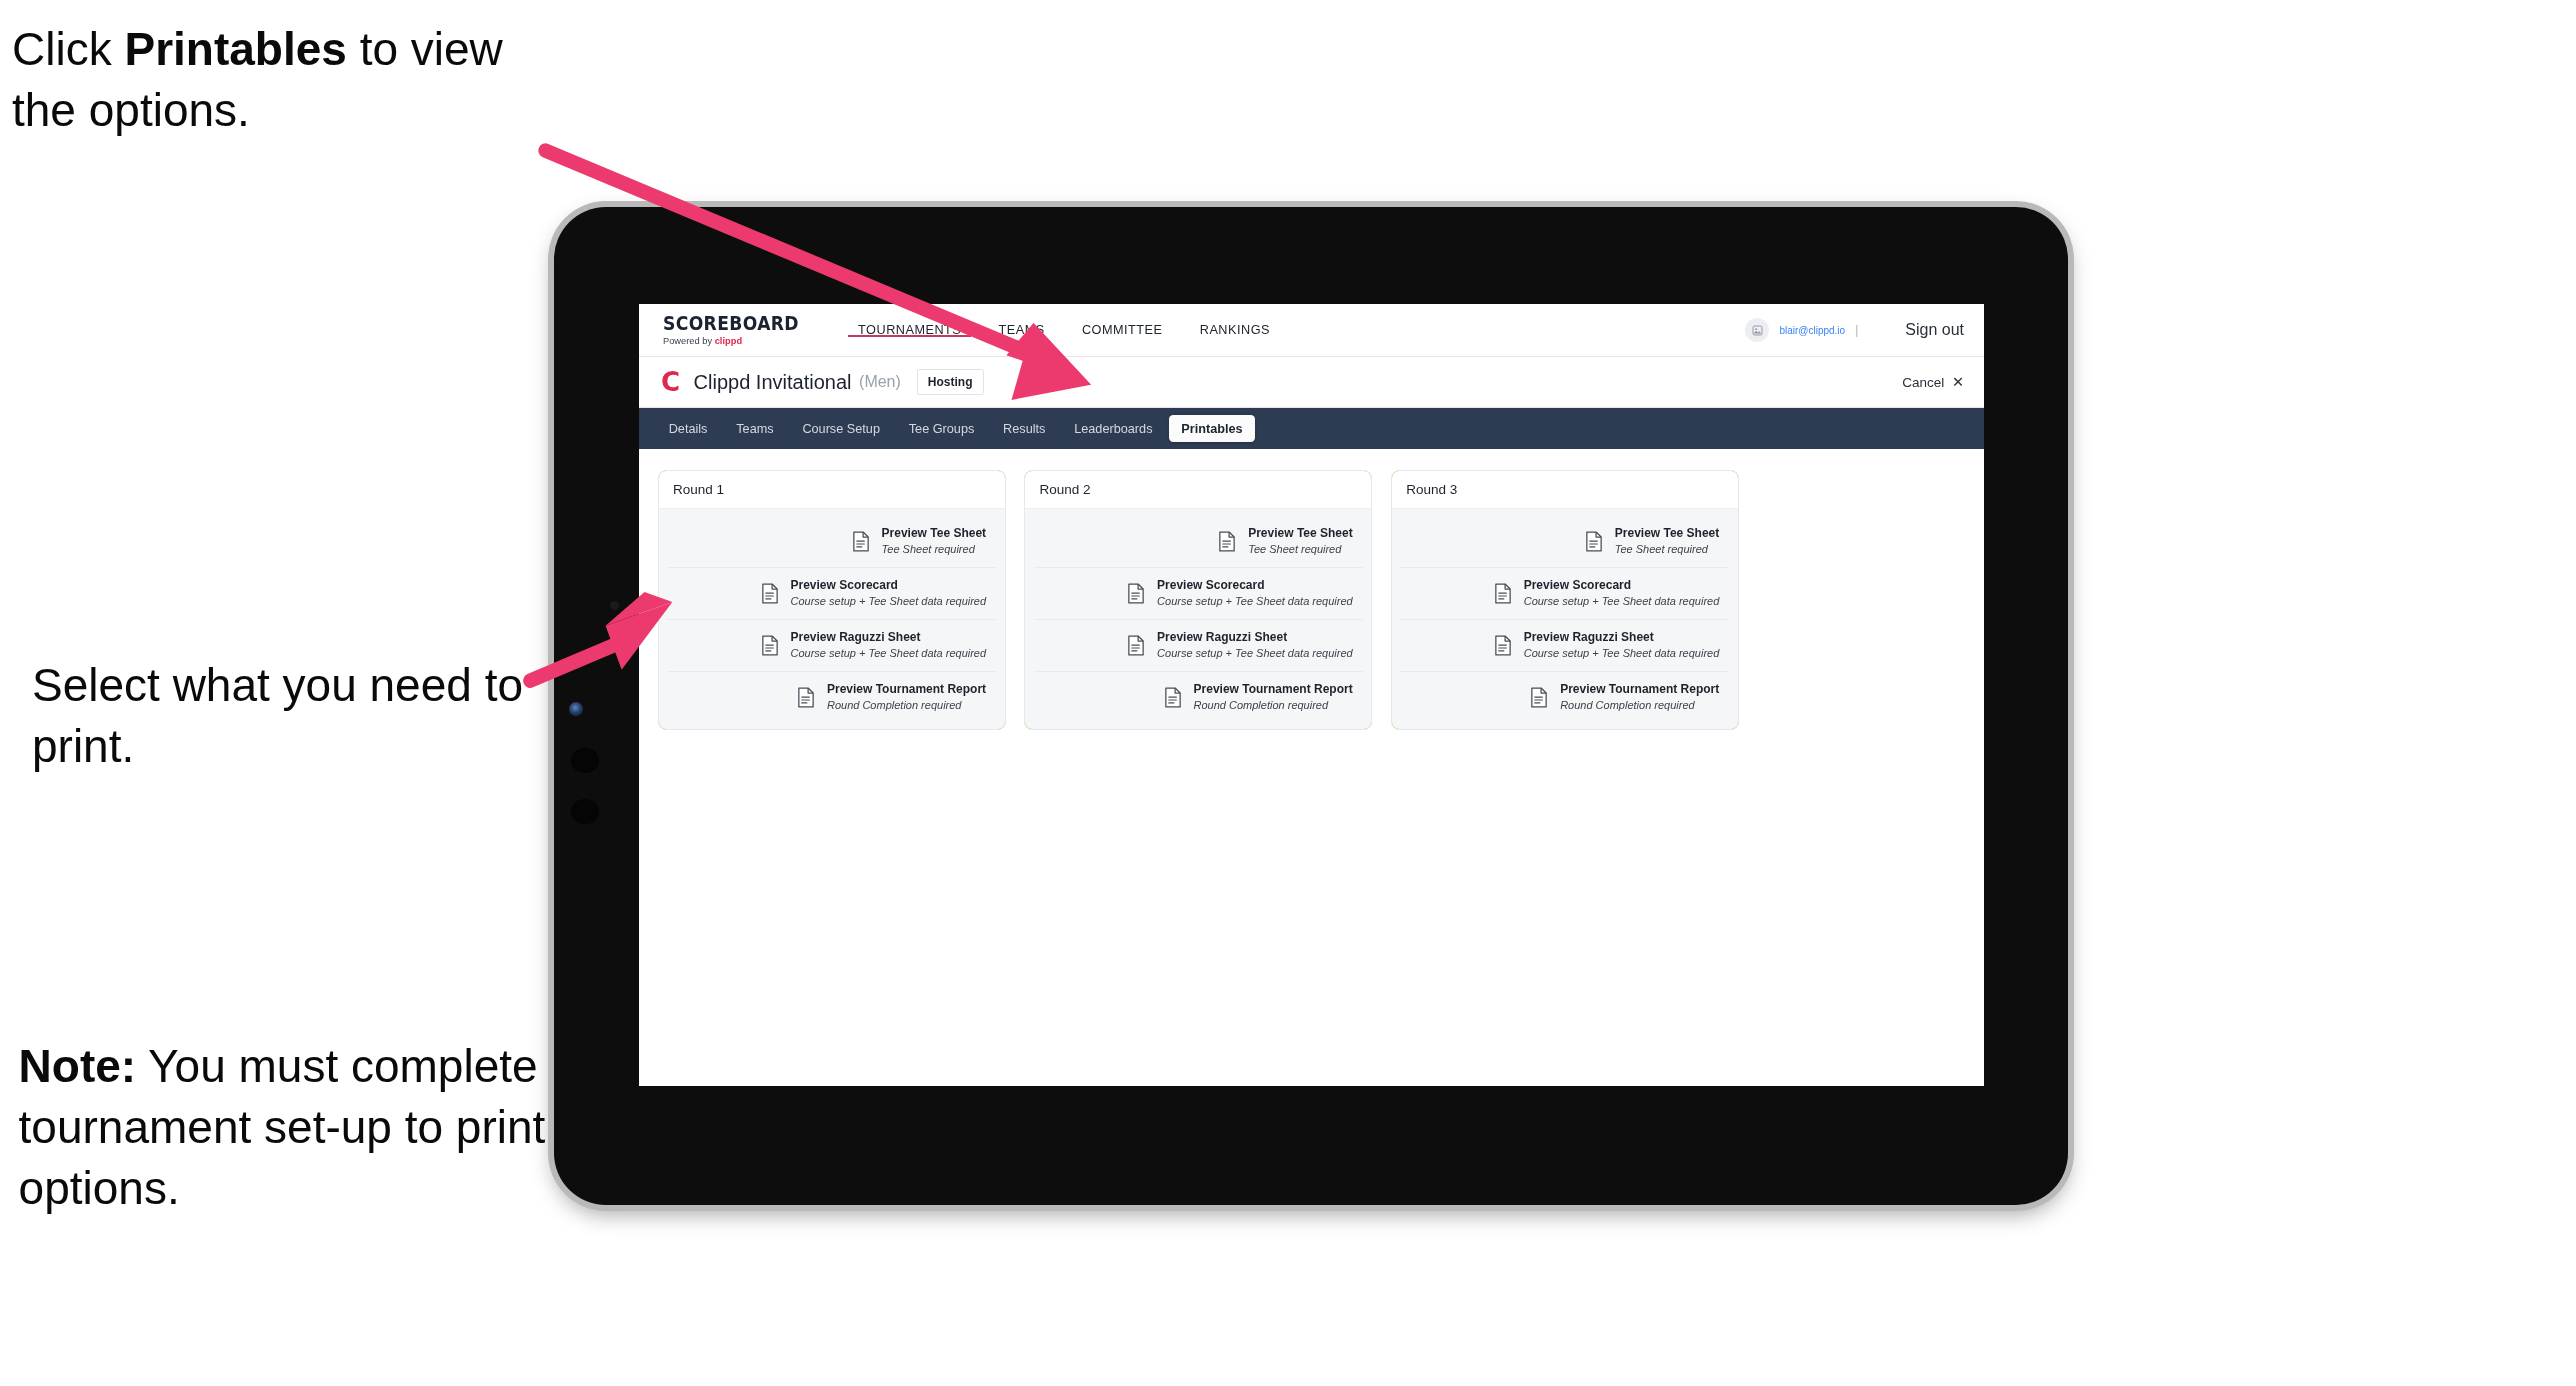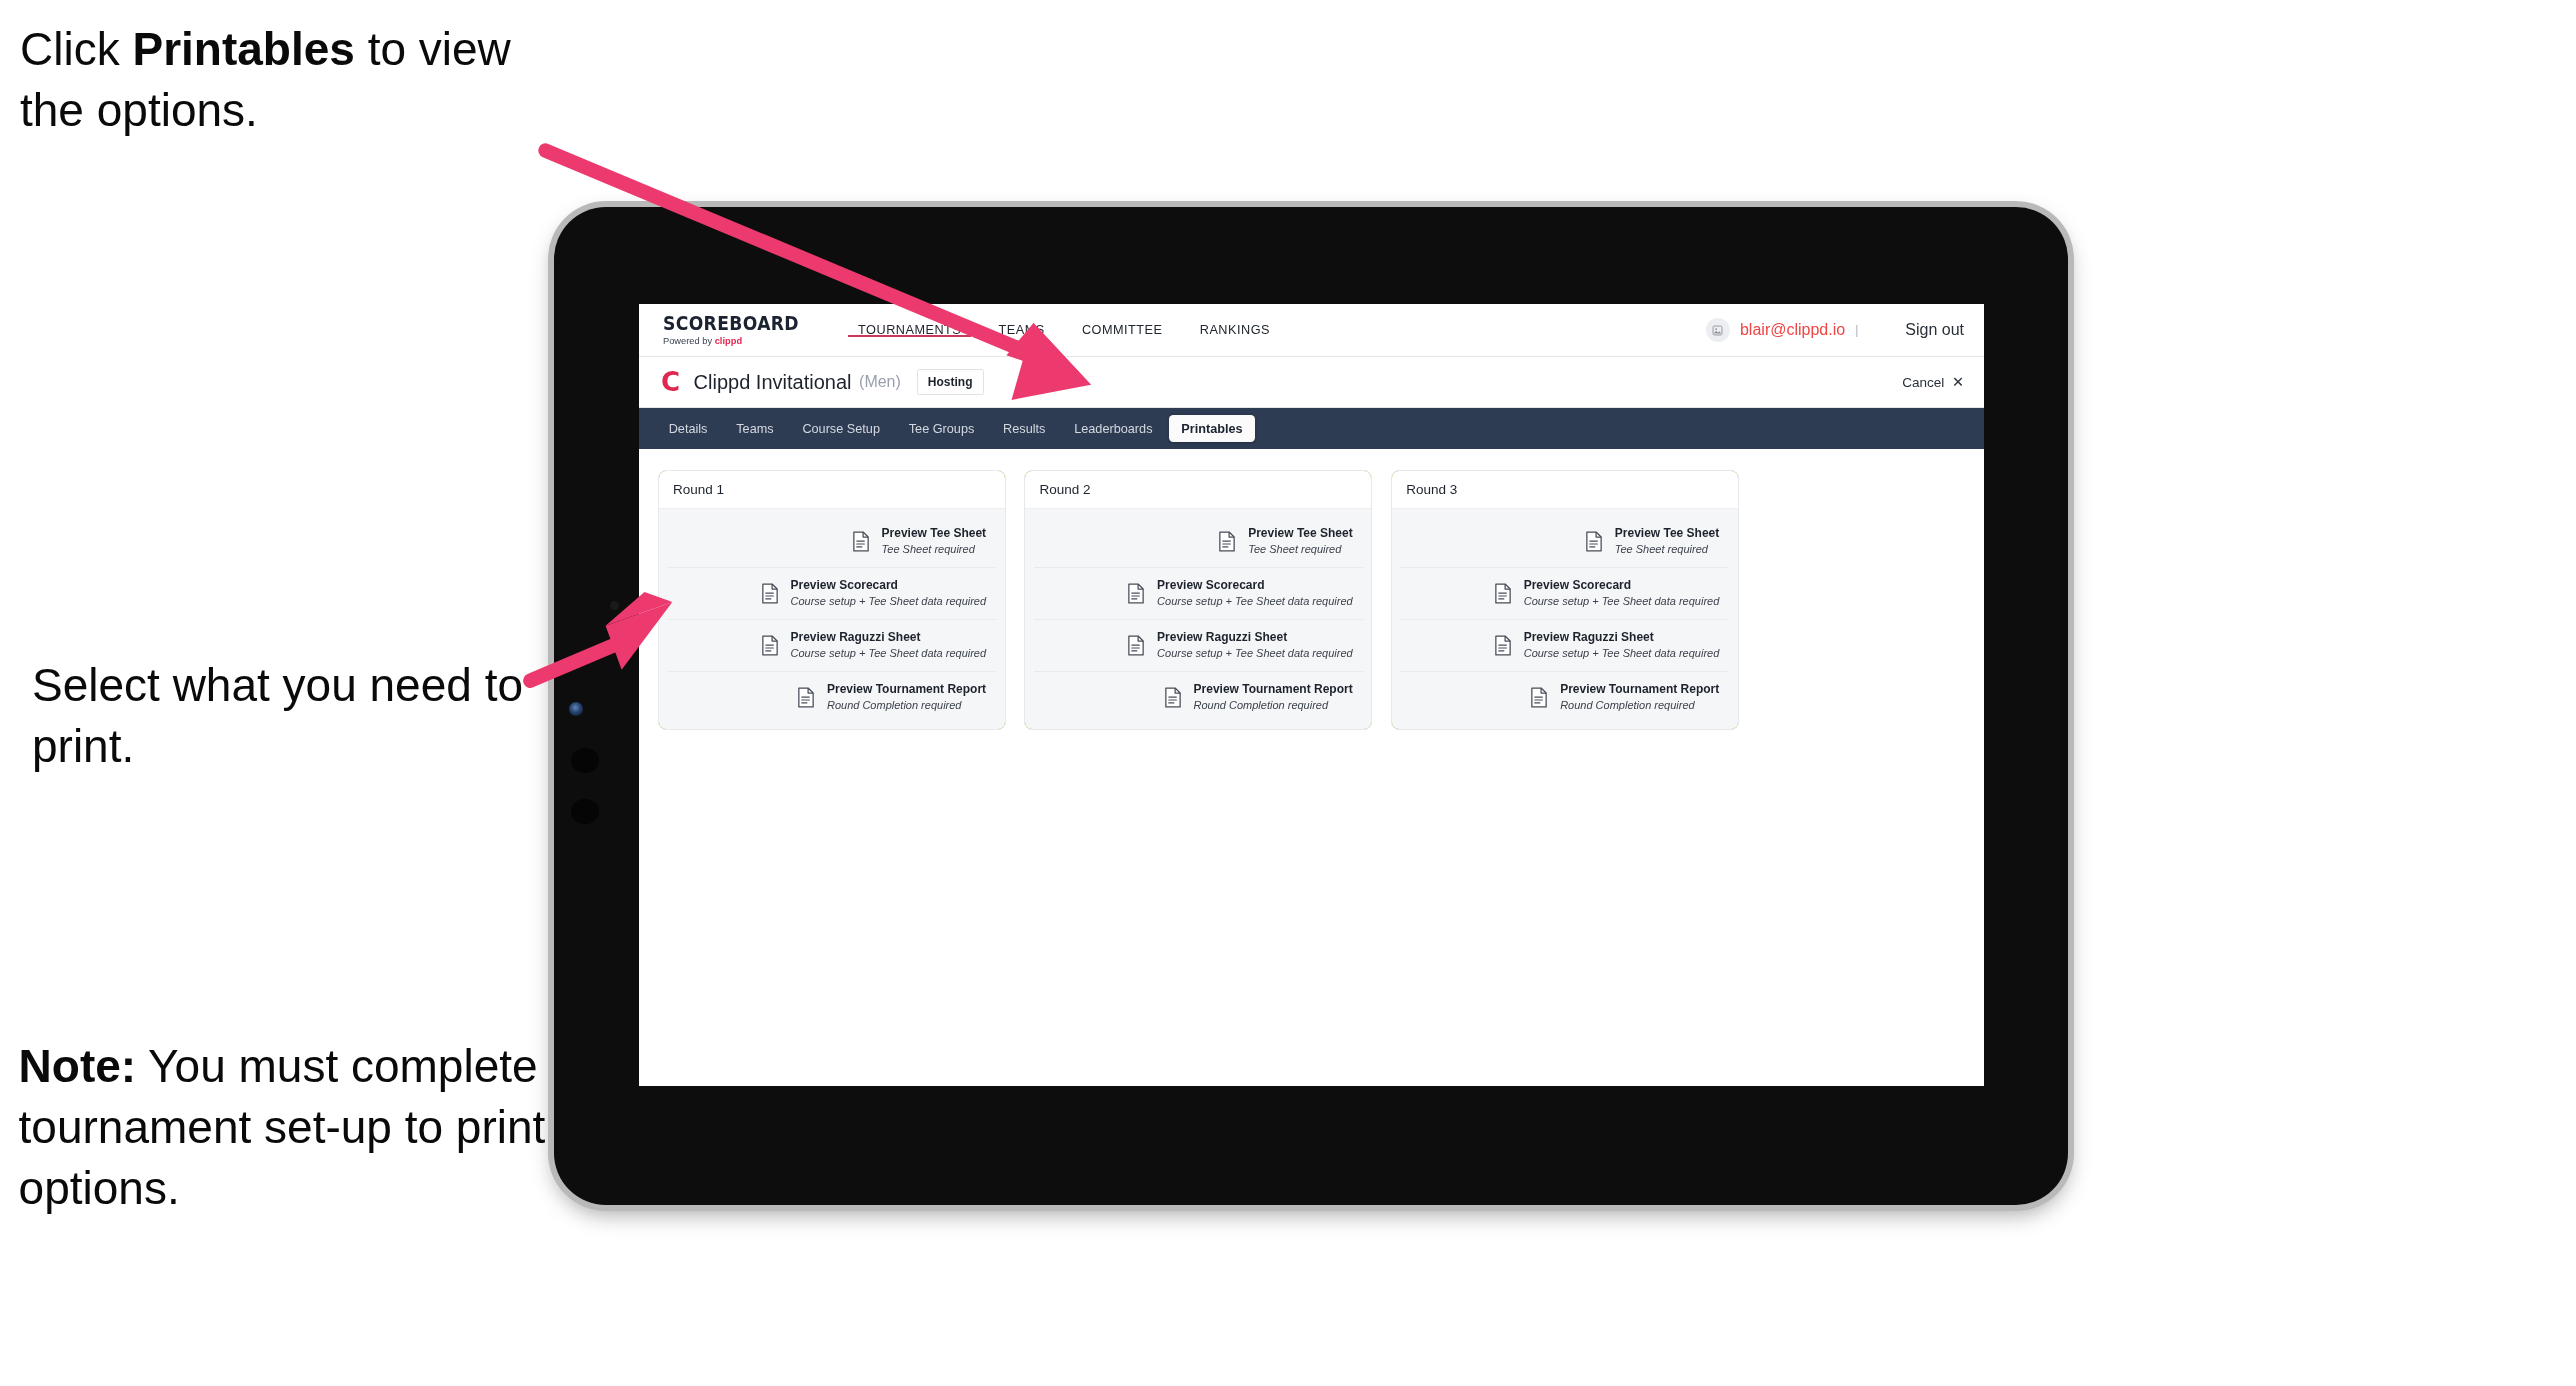--- a/index.html
+++ b/index.html
@@ -4,21 +4,21 @@
 <style>
   html,body{margin:0;padding:0;}
   body{
     width:2576px;height:1386px;background:#ffffff;
     font-family:"Liberation Sans",sans-serif;
     overflow:hidden;position:relative;
   }
 
   
   .annot{position:absolute;color:#0a0a0a;line-height:1.33;}
-  #annot-click{left:20px;top:18.6px;font-size:46px;width:558px;}
+  #annot-click{left:12px;top:18.6px;font-size:46px;width:558px;}
   #annot-select{left:32px;top:655px;font-size:46px;width:524px;}
   #annot-note{left:18.6px;top:1036px;font-size:46px;width:668px;}
   .annot b{font-weight:bold;}
 
   
   #arrow-layer{position:absolute;left:0;top:0;width:2576px;height:1386px;pointer-events:none;}
 
   
   #tablet{
     position:absolute;left:554px;top:207px;width:1514px;height:998px;
@@ -57,21 +57,21 @@
     color:#20262f;letter-spacing:0.5px;position:relative;white-space:nowrap;
   }
   .nav-item.active::after{
     content:"";position:absolute;left:8.5px;right:8.5px;bottom:0;height:2.5px;background:#c8375c;
   }
   #topbar-right{margin-left:auto;display:flex;align-items:center;padding-right:20px;gap:10px;}
   #avatar{
     width:24px;height:24px;border-radius:50%;background:#edeef1;
     display:flex;align-items:center;justify-content:center;color:#7b8190;font-size:11px;
   }
-  #user-email{font-size:16px;color:#ef4444;}
+  #user-email{font-size:10px;color:#3b82f6;}
   #pipe{color:#aeb3bc;font-size:12px;}
   #signout{font-size:16px;color:#2a303a;margin-left:37px;}
 
   
   #tourn-bar{
     height:50px;background:#fff;border-bottom:0.8px solid #e4e6ea;
     display:flex;align-items:center;padding:0 20px 0 22px;
   }
   #tourn-logo{
     font-family:"DejaVu Sans",sans-serif;font-weight:bold;font-size:26px;color:#e0274f;

